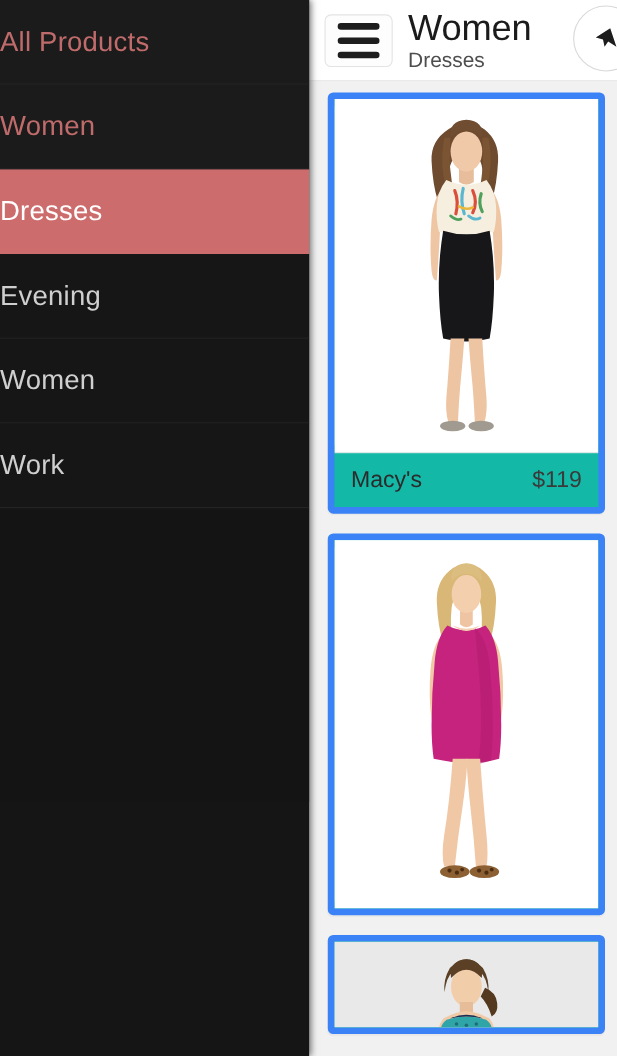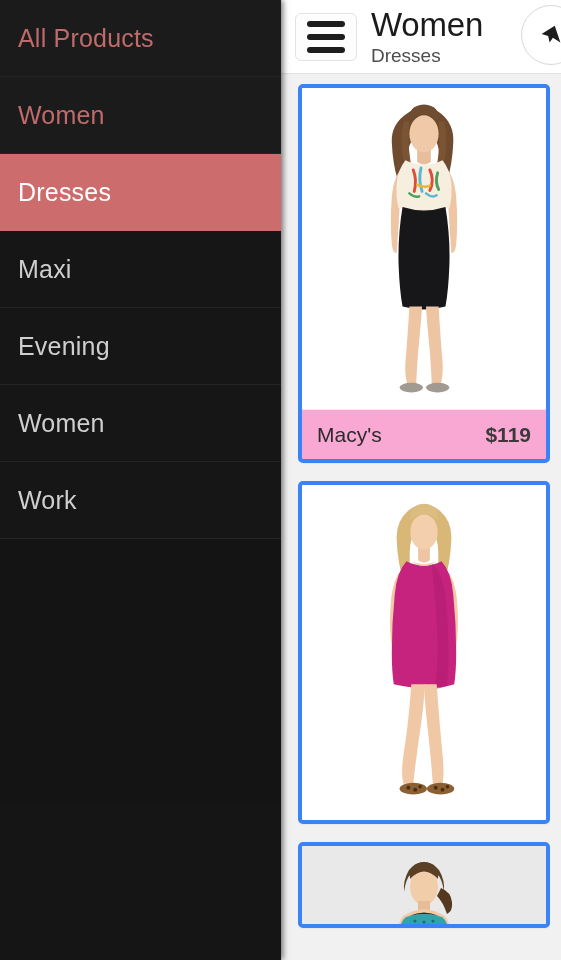--- a/index.html
+++ b/index.html
@@ -30,21 +30,20 @@
     background: #151515;
     z-index: 30;
     box-shadow: 2px 0 6px rgba(0,0,0,0.55);
   }
 
   .nav-item {
     position: relative;
     height: 77px;
     display: flex;
     align-items: center;
-    padding-left: 18px;
     border-bottom: 1px solid #252525;
     background: #181818;
     cursor: pointer;
     user-select: none;
   }
 
   .nav-item .nav-label {
     font-size: 25px;
     font-weight: 400;
     letter-spacing: 0.2px;
@@ -156,22 +155,22 @@
   
   #product-list {
     position: relative;
     height: 886px;
     padding: 10px 11px 0 17px;
     background: #f1f1f1;
     overflow: hidden;
   }
 
   .product-card {
-    background: #f9a8d4;
-    border: 4px solid #3b82f6;
+    background: #14b8a6;
+    border: 6px solid #3b82f6;
     border-radius: 5px;
     margin-bottom: 18px;
     overflow: hidden;
     cursor: pointer;
     box-shadow: 0 1px 1px rgba(0,0,0,0.04);
   }
 
   .card-photo {
     position: relative;
     width: 100%;
@@ -193,21 +192,21 @@
     padding: 0 15px;
   }
   .brand {
     font-size: 21px;
     color: #2b2b2b;
     font-weight: 400;
   }
   .price {
     font-size: 21px;
     color: #3a3a3a;
-    font-weight: 700;
+    font-weight: 400;
   }
 </style>
 </head>
 <body>
 
 <div id="app">
 
   <nav id="sidebar">
 
     <div class="nav-item accent">
@@ -215,23 +214,20 @@
     </div>
 
     <div class="nav-item accent">
       <span class="nav-label">Women</span>
     </div>
 
     <div class="nav-item selected">
       <span class="nav-label">Dresses</span>
     </div>
 
-    <div class="nav-item normal">
-      <span class="nav-label">Maxi</span>
-    </div>
 
 
     <div class="nav-item normal">
       <span class="nav-label">Evening</span>
     </div>
 
 
     <div class="nav-item normal">
       <span class="nav-label">Women</span>
     </div>

